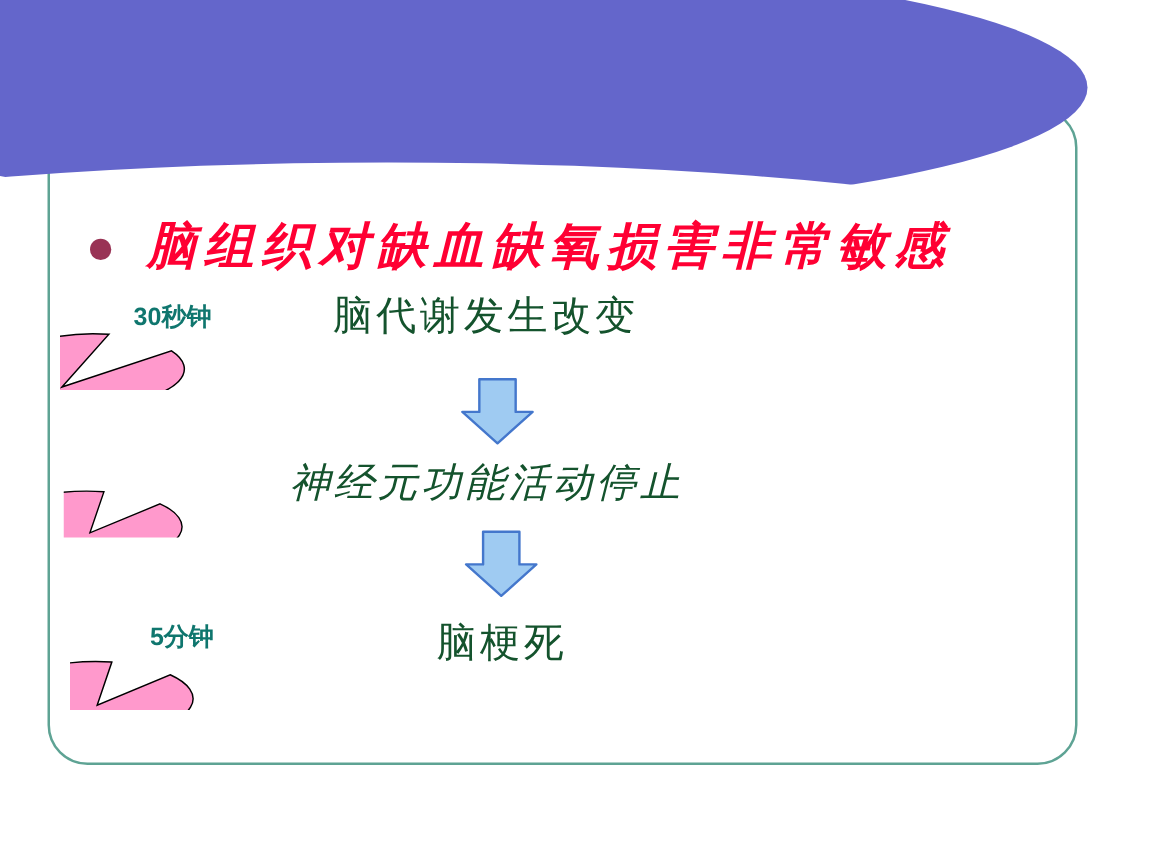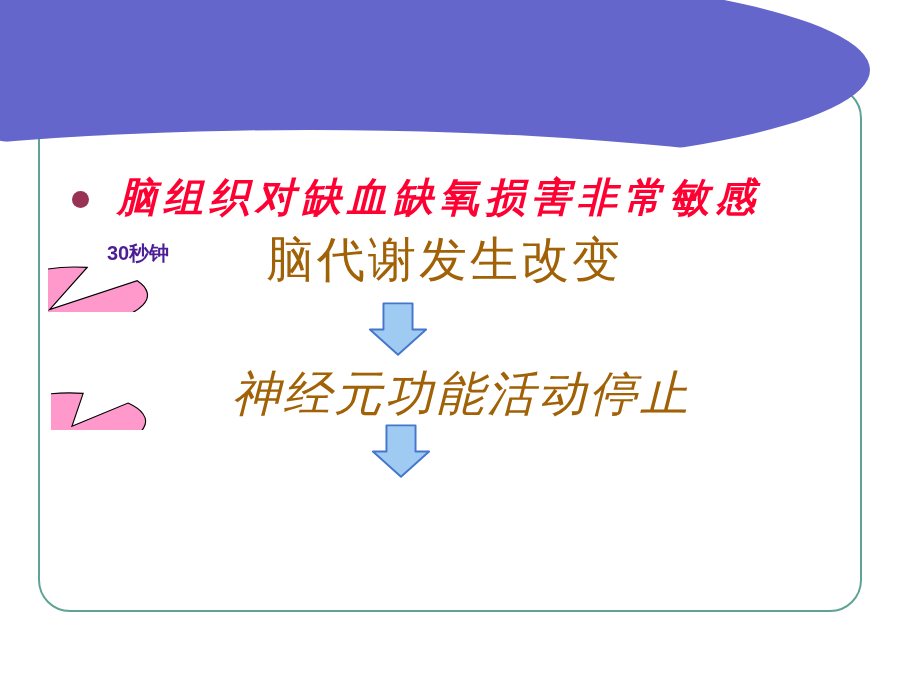--- a/index.html
+++ b/index.html
@@ -60,33 +60,33 @@
   
   .bubble { position: absolute; }
   .bubble svg { position: absolute; left: 0; top: 0; width: 100%; height: 100%; }
   .bubble-label {
     position: absolute;
     left: 10%; top: 4%;
     width: 80%; height: 63%;
     display: flex; align-items: center; justify-content: center;
     font-size: 20px;
     font-weight: bold;
-    color: #4c1d95;
+    color: #0f766e;
     white-space: nowrap;
   }
   .bubble-1 { left: 48px; top: 222px; width: 180px; height: 90px; }
   .bubble-2 { left: 51px; top: 344px; width: 172px; height: 86px; }
   .bubble-3 { left: 56px; top: 478px; width: 179px; height: 90px; }
 
   
   .event {
     position: absolute;
-    font-size: 48px;
+    font-size: 32px;
     letter-spacing: 3px;
-    color: #a16207;
+    color: #14532d;
     line-height: 1.0;
     white-space: nowrap;
   }
   .event-1 { left: 266px; top: 236px; }
   .event-2 { left: 232px; top: 370px; font-style: italic; }
   .event-3 { left: 349px; top: 498px; }
 
   
   .arrow { position: absolute; }
   .arrow-1 { left: 367px; top: 302px; width: 62px; height: 55px; }
@@ -132,15 +132,22 @@
       <path d="M 28 110 L 43 66 A 100 38 0 1 0 103 79 Z" fill="#FF99CC" stroke="#000000" stroke-width="1.5"></path>
     </svg>
   </div>
 
   <div class="event event-2">神经元功能活动停止</div>
 
   <svg class="arrow arrow-2" viewBox="0 0 64 56" aria-hidden="true">
     <polygon points="17,1 47,1 47,28 61,28 32,54 3,28 17,28" fill="#9FCBF2" stroke="#4477CC" stroke-width="2" stroke-linejoin="round"></polygon>
   </svg>
 
+  <div class="bubble bubble-3">
+    <svg viewBox="0 0 230 115" preserveAspectRatio="none" aria-hidden="true">
+      <path d="M 28 110 L 43 66 A 100 38 0 1 0 103 79 Z" fill="#FF99CC" stroke="#000000" stroke-width="1.5"></path>
+    </svg>
+    <span class="bubble-label">5分钟</span>
+  </div>
 
+  <div class="event event-3">脑梗死</div>
 
 </div>
 
 </body></html>

